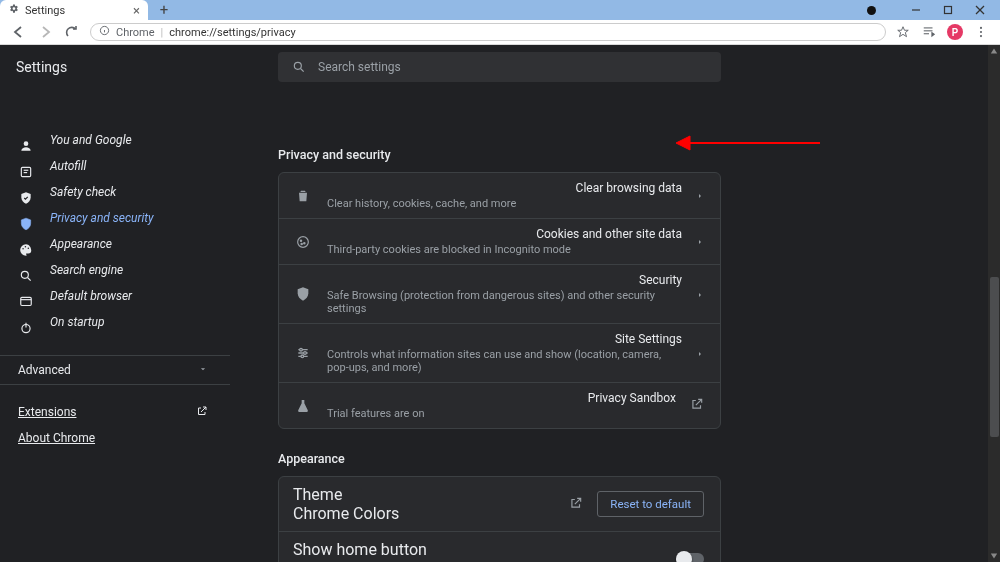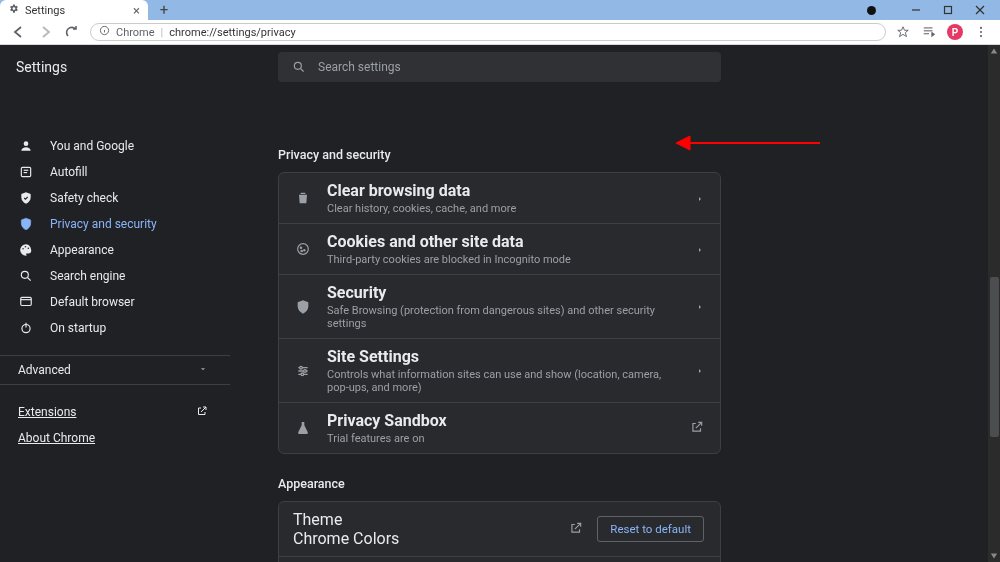--- a/index.html
+++ b/index.html
@@ -35,37 +35,37 @@
   .content { position: absolute; top: 45px; left: 0; right: 0; bottom: 0; background:#202124; display:flex; }
   .header-row { position:absolute; top:45px; left:0; right:0; height:43px; display:flex; align-items:center; z-index:3; }
   .header-title { color:#e8eaed; font-size:14px; padding-left:16px; width:278px; }
   .search-wrap { width:443px; height:30px; background:#303134; border-radius:4px; display:flex; align-items:center; padding:8px 14px; gap:12px;}
   .search-wrap svg { stroke:#9aa0a6; }
   .search-wrap input { background:transparent; border:none; outline:none; color:#e8eaed; font-size:12px; flex:1; }
   .search-wrap input::placeholder { color:#9aa0a6; }
 
   
   .sidebar { position:absolute; left:0; top:88px; width:230px; bottom:0; }
-  .side-item { display:flex; align-items:center; height:26px; padding-left:18px; gap:16px; color:#e8eaed; font-size:12px; cursor:pointer; border-radius:0 14px 14px 0; margin-right:18px;}
+  .side-item { display:flex; height:26px; padding-left:18px; gap:16px; color:#e8eaed; font-size:12px; cursor:pointer; border-radius:0 14px 14px 0; margin-right:18px;font-style:italic;}
   .side-item .si-icon { width:16px; display:flex; justify-content:center; align-items:center; }
   .side-item.active { color:#8ab4f8; }
   .side-item.active .si-icon svg * { stroke:#8ab4f8; fill:#8ab4f8; }
   .side-sep-item { display:flex; align-items:center; justify-content:space-between; height:30px; padding:0 22px 0 18px; color:#e8eaed; font-size:12px; cursor:pointer; margin-top:10px;}
   .bottom-links { margin-top:14px; }
   .bottom-link { display:flex; align-items:center; justify-content:space-between; height:26px; padding:0 22px 0 18px; color:#e8eaed; font-size:12px; cursor:pointer;text-decoration:underline; }
 
   
   .main { position:absolute; left:278px; top:88px; right:14px; bottom:0; overflow:hidden; color:#e8eaed; }
   .section-title { font-size:12.5px; font-weight:500; color:#e8eaed; margin:14px 0 10px 0; }
   .card { width:443px; background:#292a2d; border-radius:6px; border:1px solid #3c4043; overflow:hidden; }
   .row { display:flex; align-items:center; min-height:42px; padding:8px 16px 8px 14px; border-bottom:1px solid #3c4043; cursor:pointer; gap:14px;}
   .row:last-child { border-bottom:none; }
   .row .ricon { width:20px; display:flex; justify-content:center; align-items:center; }
   .row .rtext { flex:1; }
-  .row .rtitle { font-size:16px; color:#e8eaed; font-weight:700; }
+  .row .rtitle { font-size:12px; color:#e8eaed; font-weight:400;text-align:right; }
   .row .rdesc { font-size:11px; color:#9aa0a6; margin-top:2px; }
   .row .rarrow { color:#9aa0a6; }
   .row2 { display:flex; align-items:center; min-height:38px; padding:8px 16px 8px 14px; border-bottom:1px solid #3c4043; gap:14px;}
   .row2:last-child{border-bottom:none;}
   .row2 .rtext{flex:1;}
   .toggle { width:26px; height:12px; background:#5f6368; border-radius:7px; position:relative; cursor:pointer;}
   .toggle::after { content:""; position:absolute; left:-2px; top:-2px; width:16px; height:16px; background:#e8eaed; border-radius:50%; box-shadow:0 1px 2px rgba(0,0,0,.6);}
   .reset-btn { border:1px solid #5f6368; color:#8ab4f8; background:transparent; font-size:11.5px; padding:5px 12px; border-radius:3px; cursor:pointer;}
   .open-btn svg { stroke:#9aa0a6; }
 

